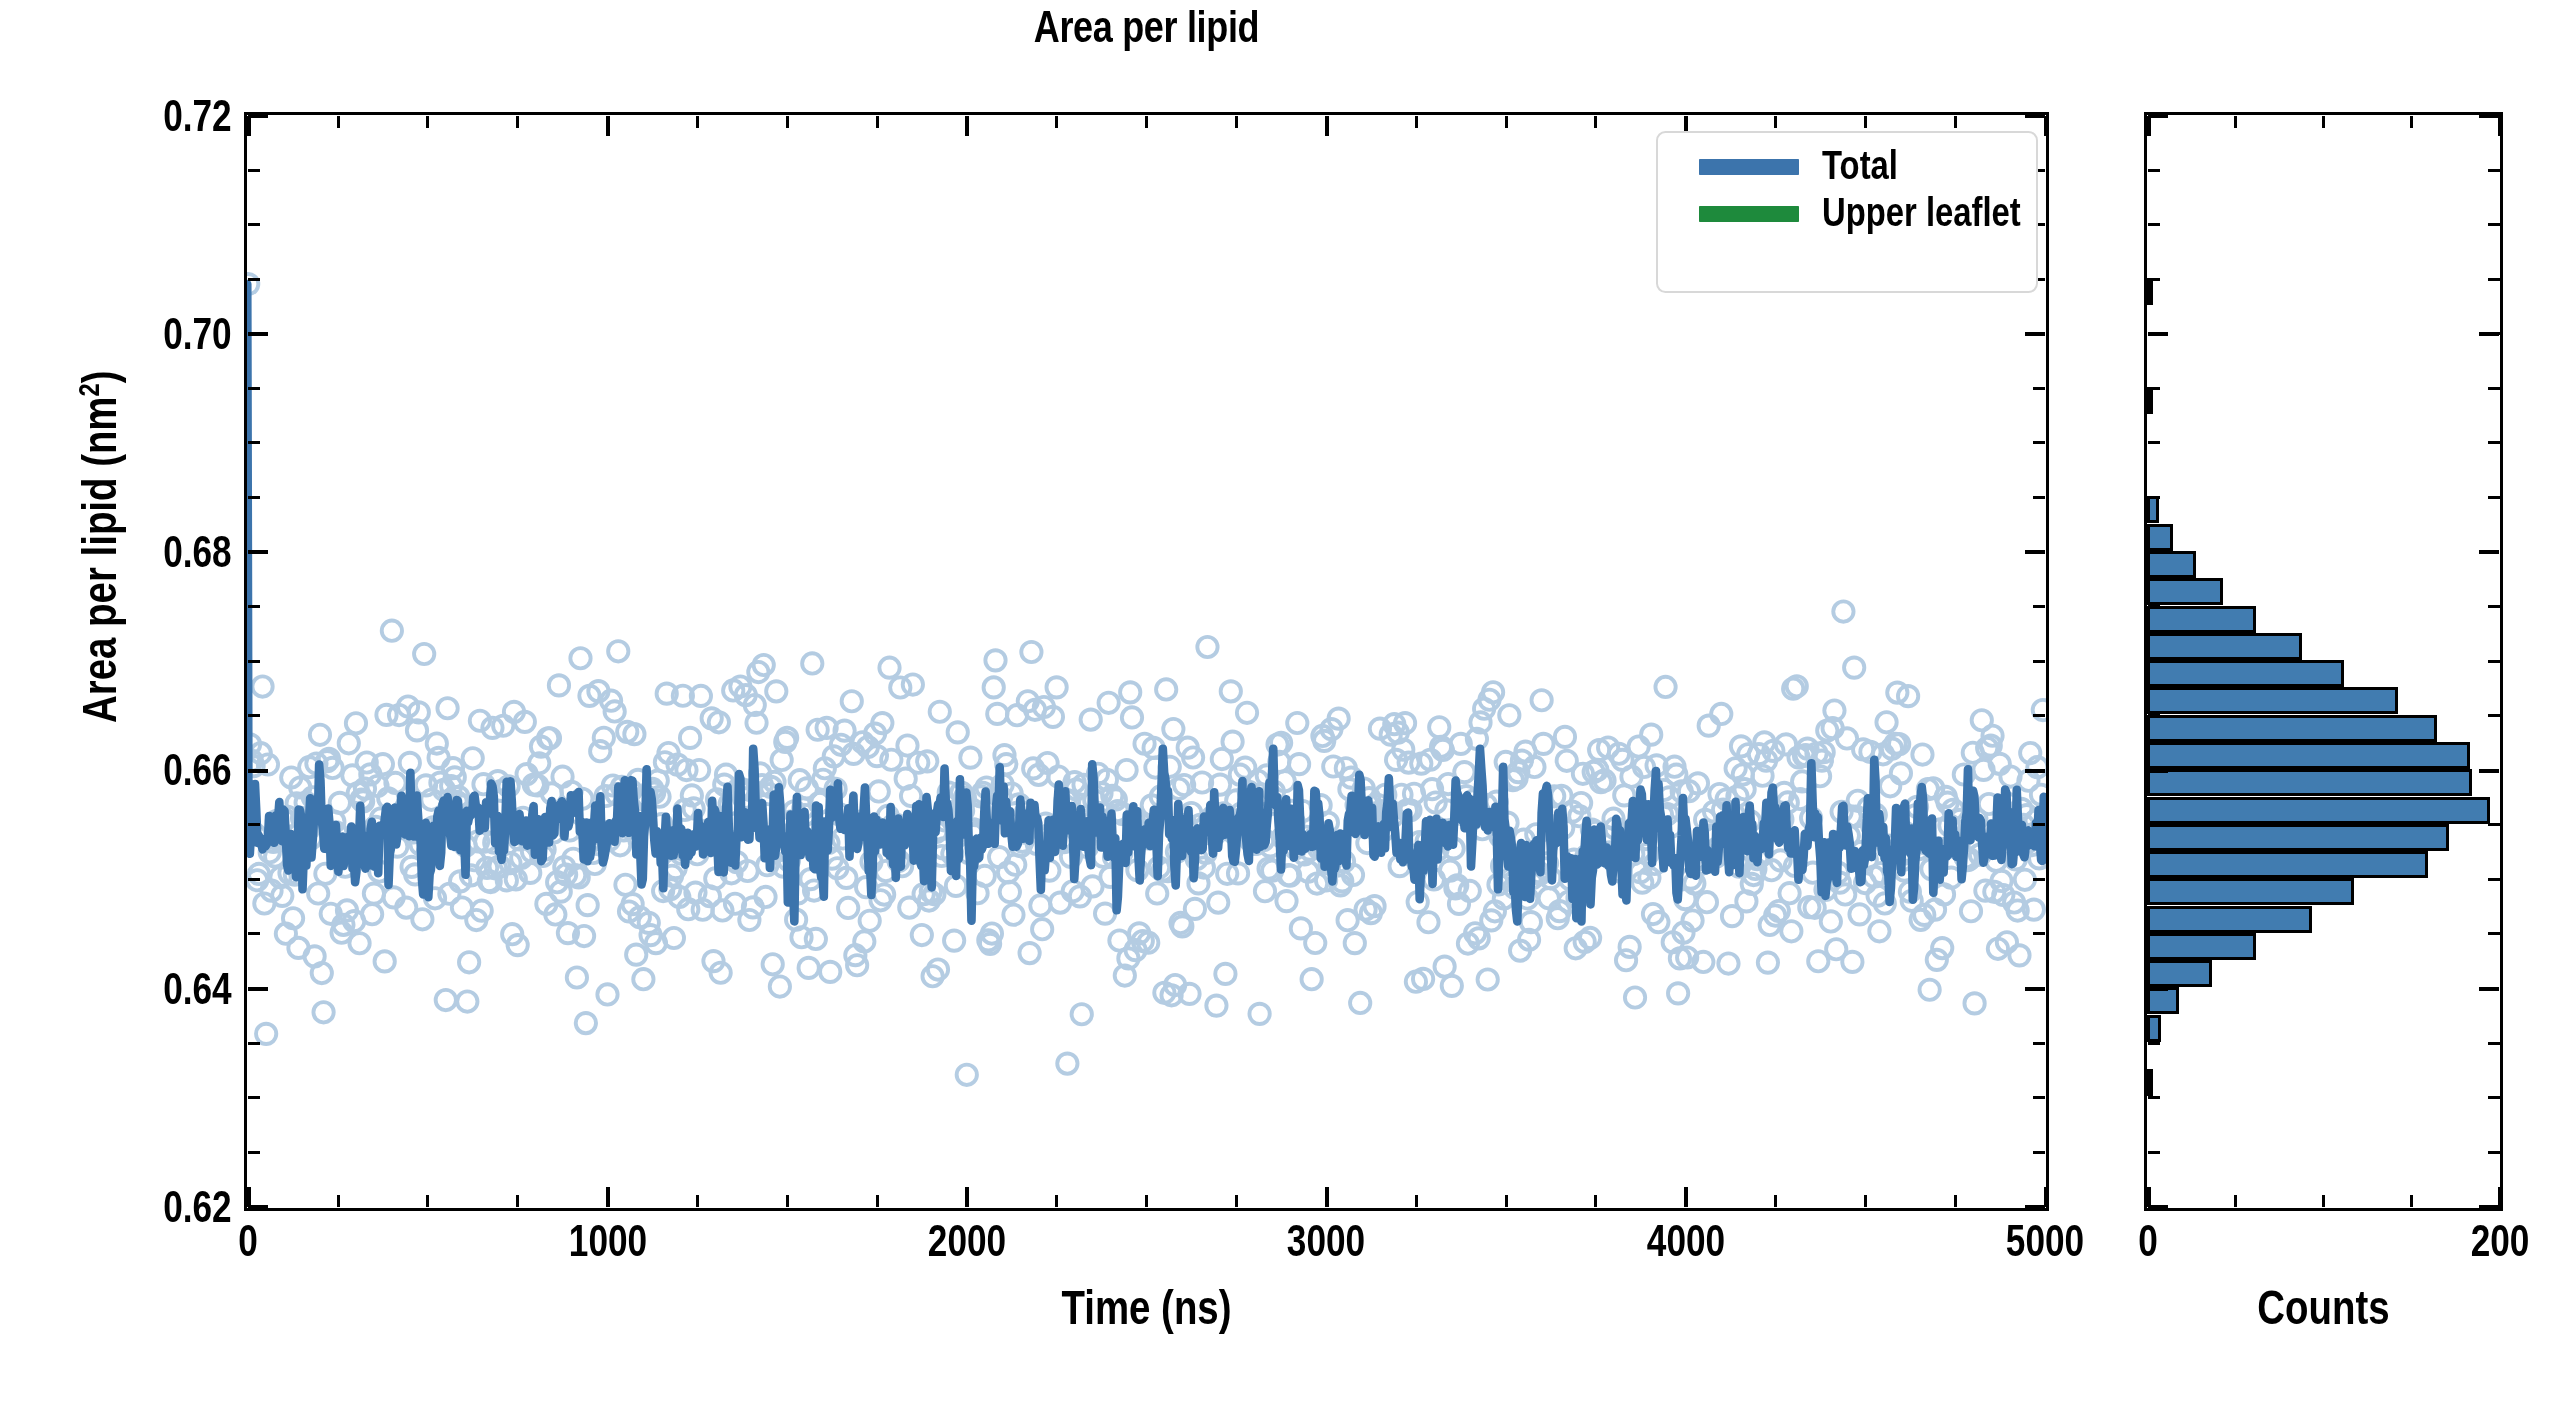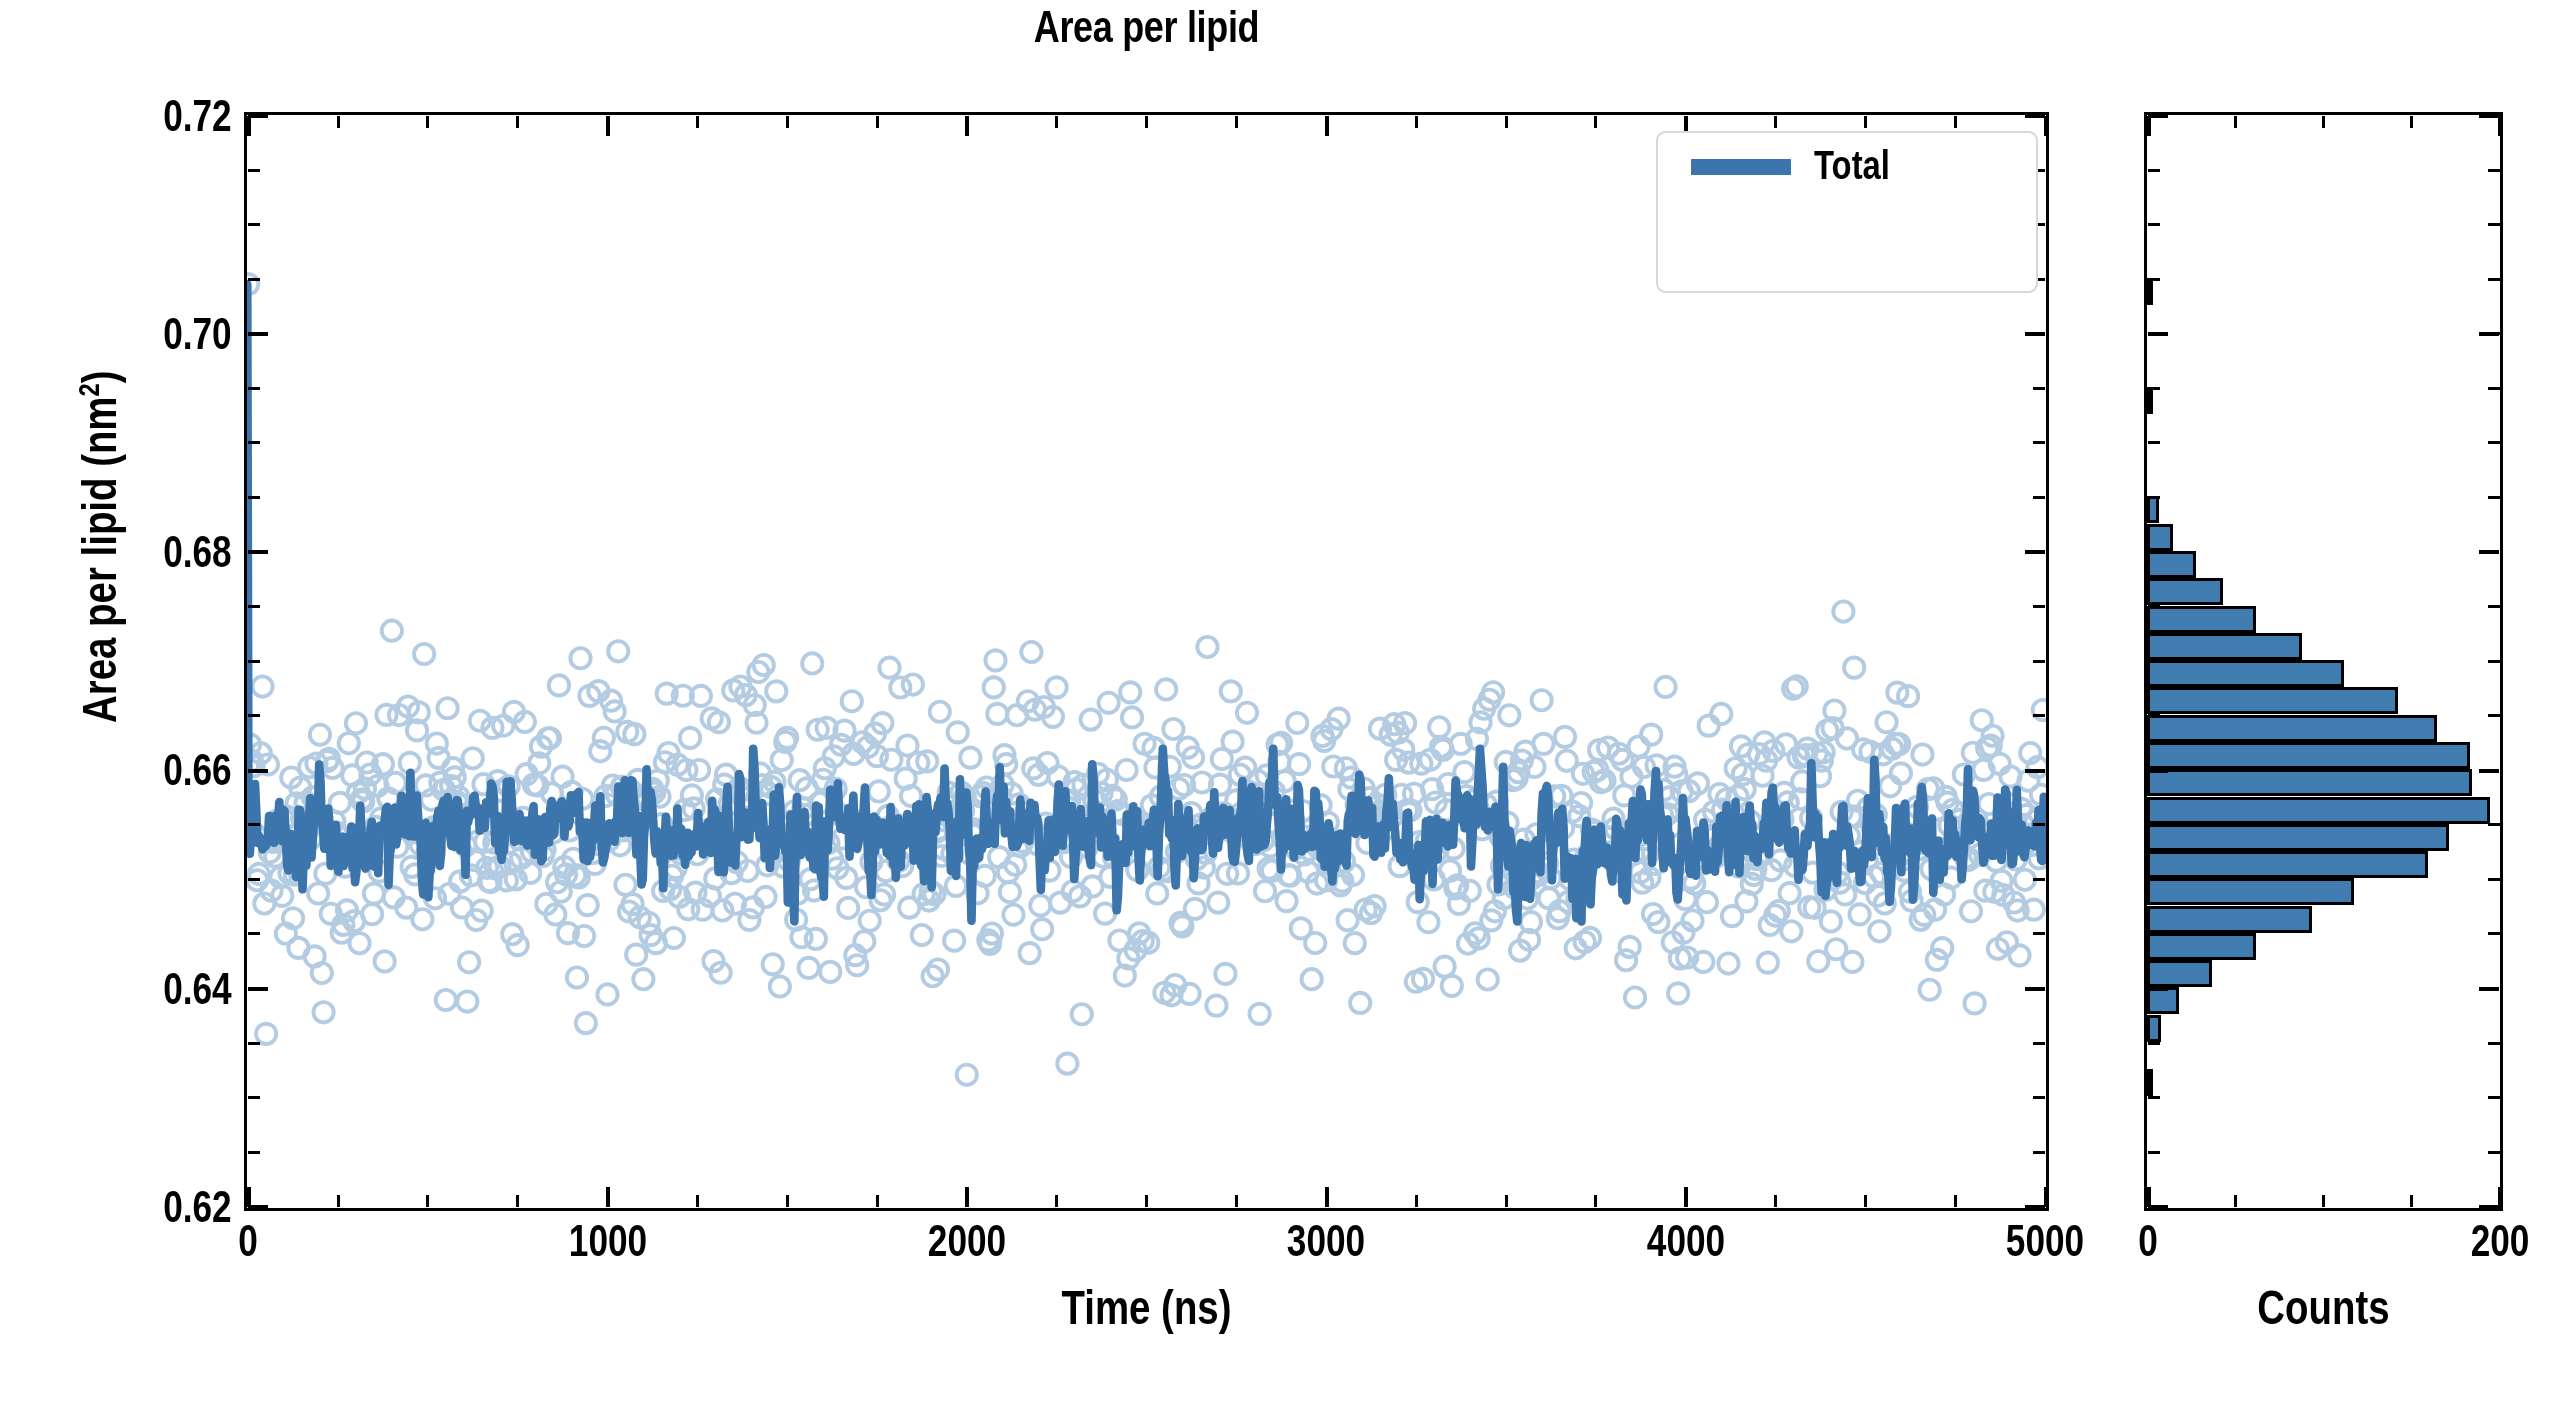--- a/index.html
+++ b/index.html
@@ -60,21 +60,21 @@
 
   
   svg.layer{position:absolute;left:0;top:0;overflow:visible;}
 
   
   #legend{
     position:absolute;left:1656px;top:131px;width:382px;height:162px;
     background:#fff;border:2.3px solid #d8d8d8;border-radius:9.4px;
     box-sizing:border-box;z-index:40;
   }
-  .legend-row{position:absolute;left:0;width:100%;height:45px;}
+  .legend-row{position:absolute;left:8px;width:100%;height:45px;}
   .legend-swatch{position:absolute;left:33px;top:15px;width:100px;height:15.6px;border-radius:0.8px;}
   .legend-text{position:absolute;left:156px;top:-0.8px;font-size:41px;font-weight:bold;
                color:#000;white-space:nowrap;transform:scaleX(.80);transform-origin:left top;
                line-height:45px;}
 
   
   .hbar{position:absolute;background:#417CB0;border:3.1px solid #000;box-sizing:border-box;left:0;}
 </style>
 </head>
 <body>
@@ -1301,16 +1301,20 @@
       <div class="ticklabel xh" style="left:2500px">200</div>
     </div>
 
   <div class="xlabel2">Counts</div>
 
   <div id="legend">
       <div class="legend-row" style="top:11px">
         <div class="legend-swatch" style="background:#3C74AC"></div>
         <div class="legend-text">Total</div>
       </div>
+      <div class="legend-row" style="top:58px">
+        <div class="legend-swatch" style="background:#1E8A3C"></div>
+        <div class="legend-text">Upper leaflet</div>
+      </div>
     </div>
 
 </div>
 
 
 </body></html>

